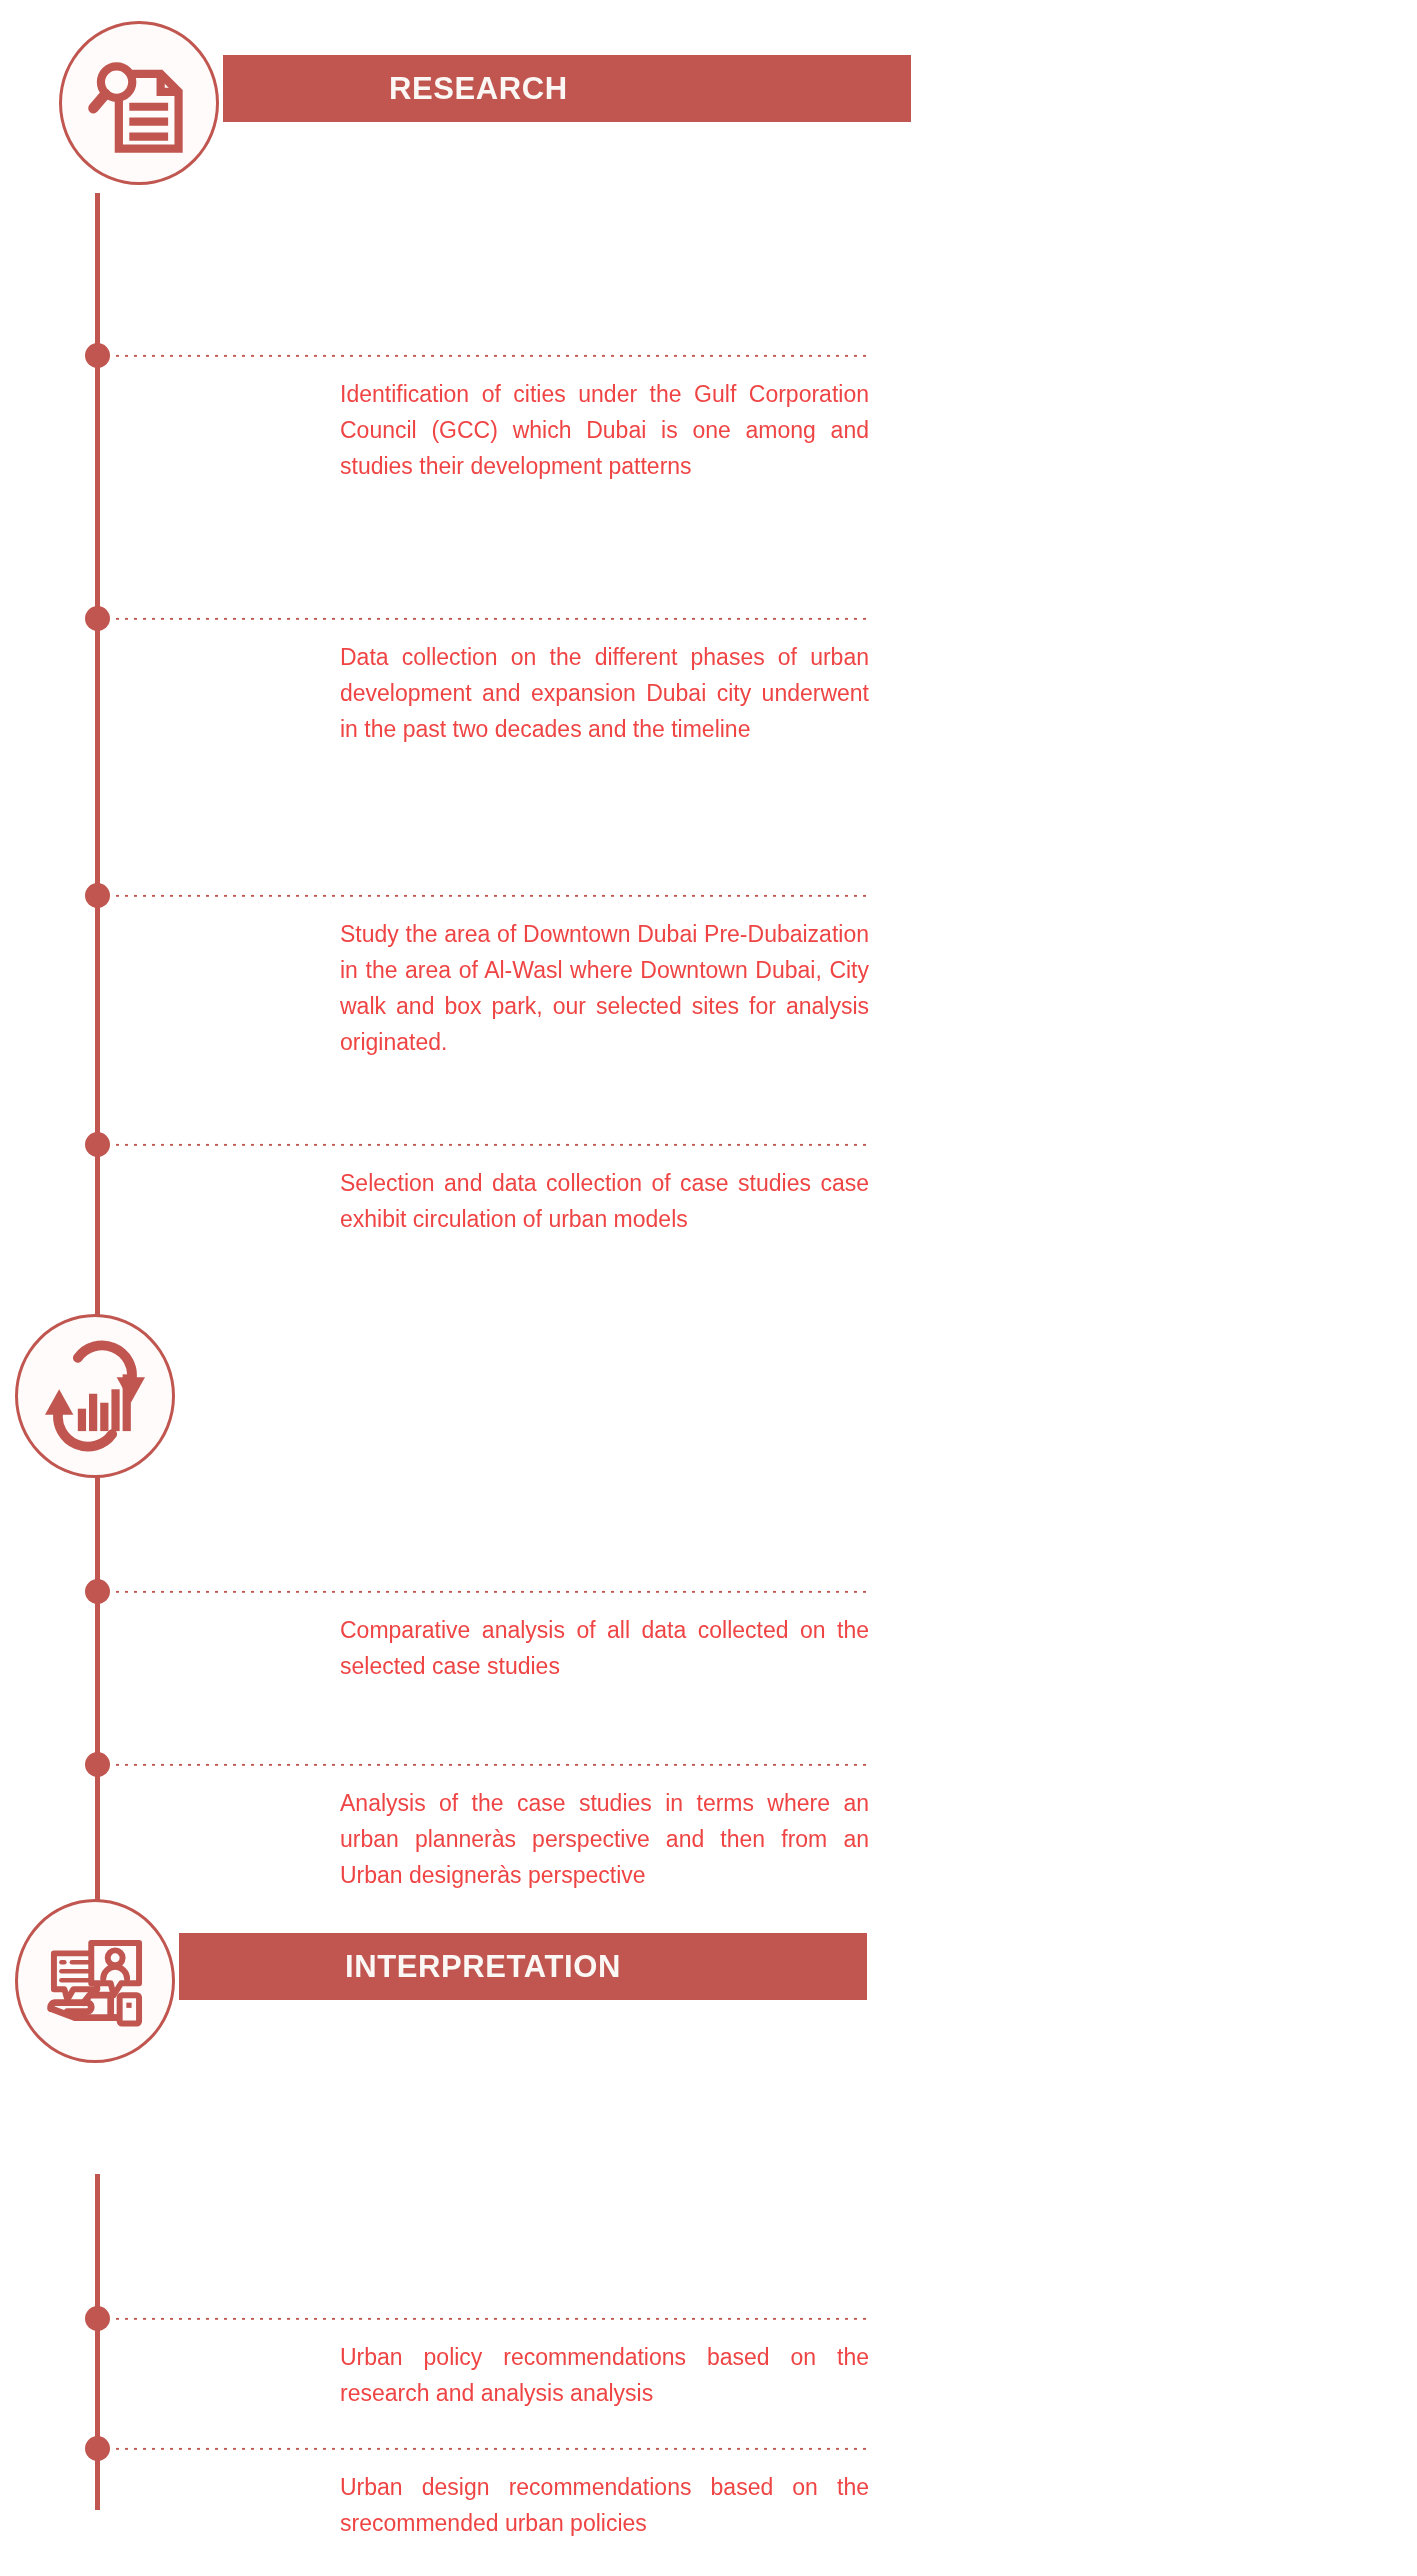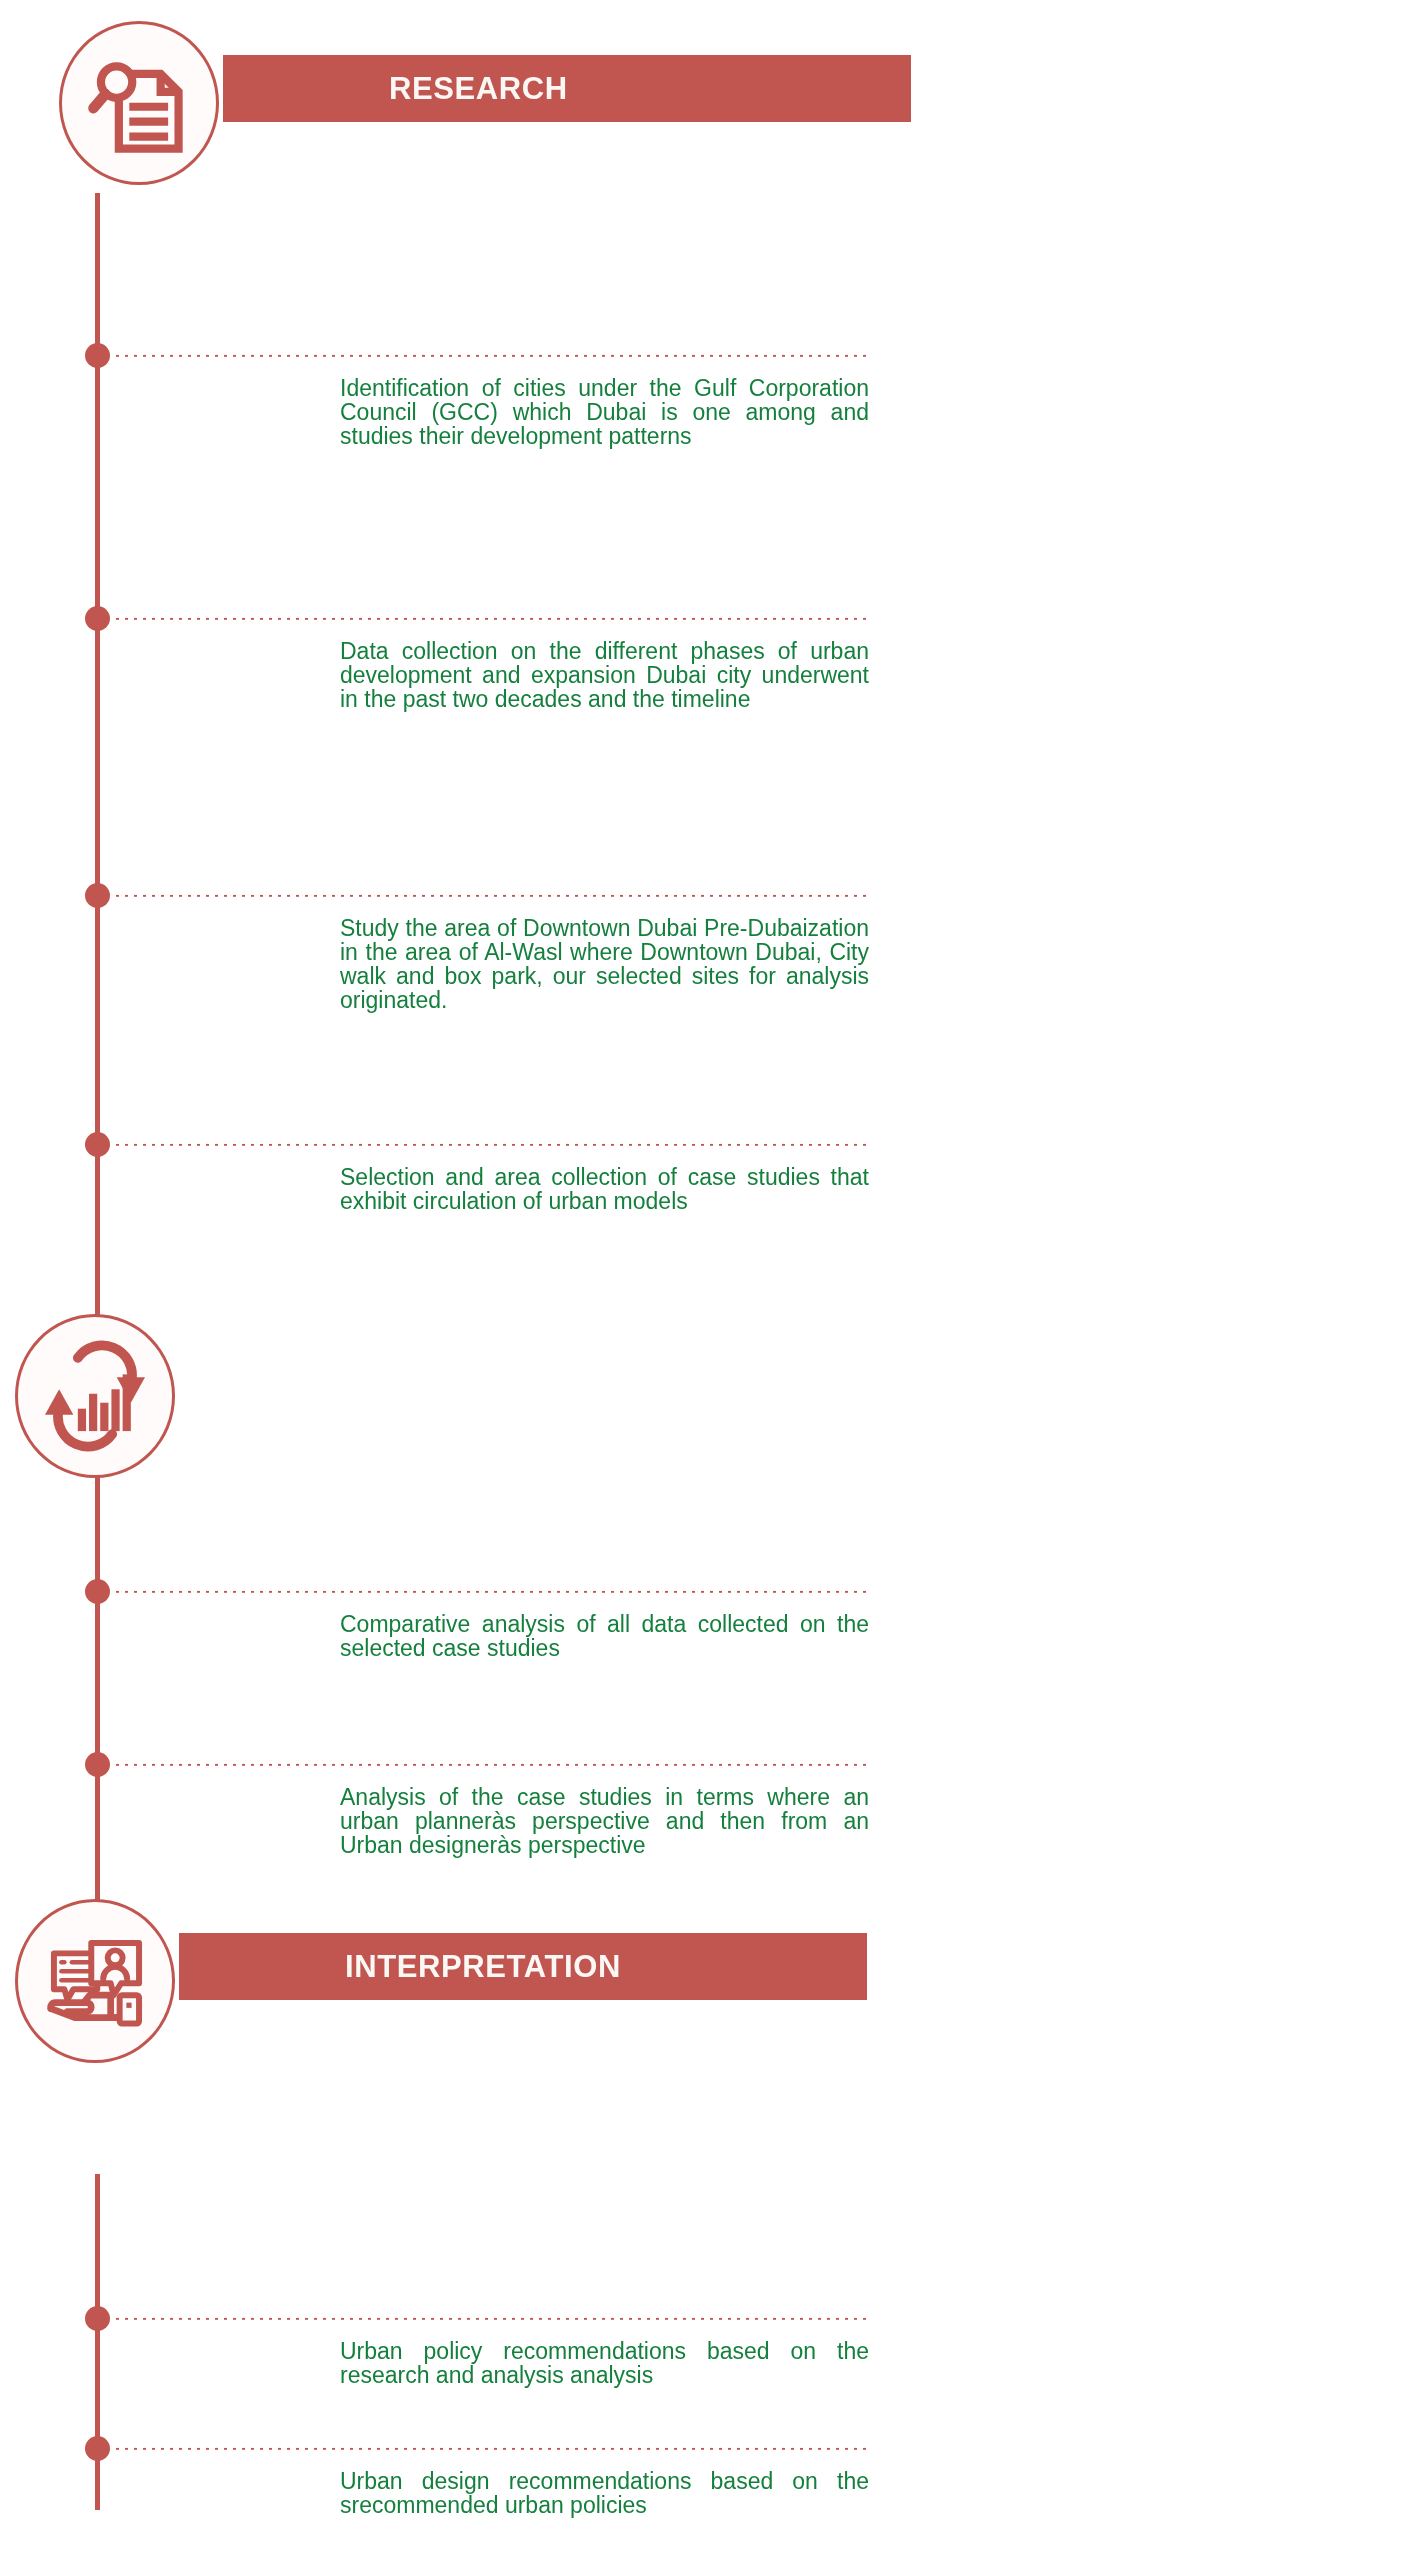--- a/index.html
+++ b/index.html
@@ -108,24 +108,24 @@
     background-size: 9px 3.7px;
     background-repeat: repeat-x;
     background-position: 0 center;
     z-index: 2;
   }
   .item-text {
     position: absolute;
     left: 340px;
     top: 33px;
     width: 529px;
-    color: #15803d;
+    color: #ef4444;
     font-family: "Liberation Sans", sans-serif;
     font-size: 23px;
-    line-height: 24px;
+    line-height: 36px;
     text-align: justify;
     text-justify: inter-word;
   }
   .item-text.lastline-left { text-align-last: left; }
 </style>
 </head>
 <body>
 
 <div id="canvas">
 
@@ -168,21 +168,21 @@
 
   <div class="item" style="top:883px;">
     <div class="item-node"></div>
     <div class="item-dotline"></div>
     <div class="item-text">Study the area of Downtown Dubai Pre-Dubaization in the area of Al-Wasl where Downtown Dubai, City walk and box park, our selected sites for analysis originated.</div>
   </div>
 
   <div class="item" style="top:1132px;">
     <div class="item-node"></div>
     <div class="item-dotline"></div>
-    <div class="item-text">Selection and area collection of case studies that exhibit circulation of urban models</div>
+    <div class="item-text">Selection and data collection of case studies case exhibit circulation of urban models</div>
   </div>
 
   <div class="phase" style="top:1314px;">
     <div class="phase-circle"></div>
     <div class="phase-icon">
       <svg width="112" height="112" viewBox="0 0 150 150" fill="none" stroke="#C0564F" stroke-width="13" stroke-linecap="round">
 
         <path d="M52 24 A 40 40 0 0 1 124 54" fill="none"></path>
 
         <path d="M98 126 A 40 40 0 0 1 26 96" fill="none"></path>

